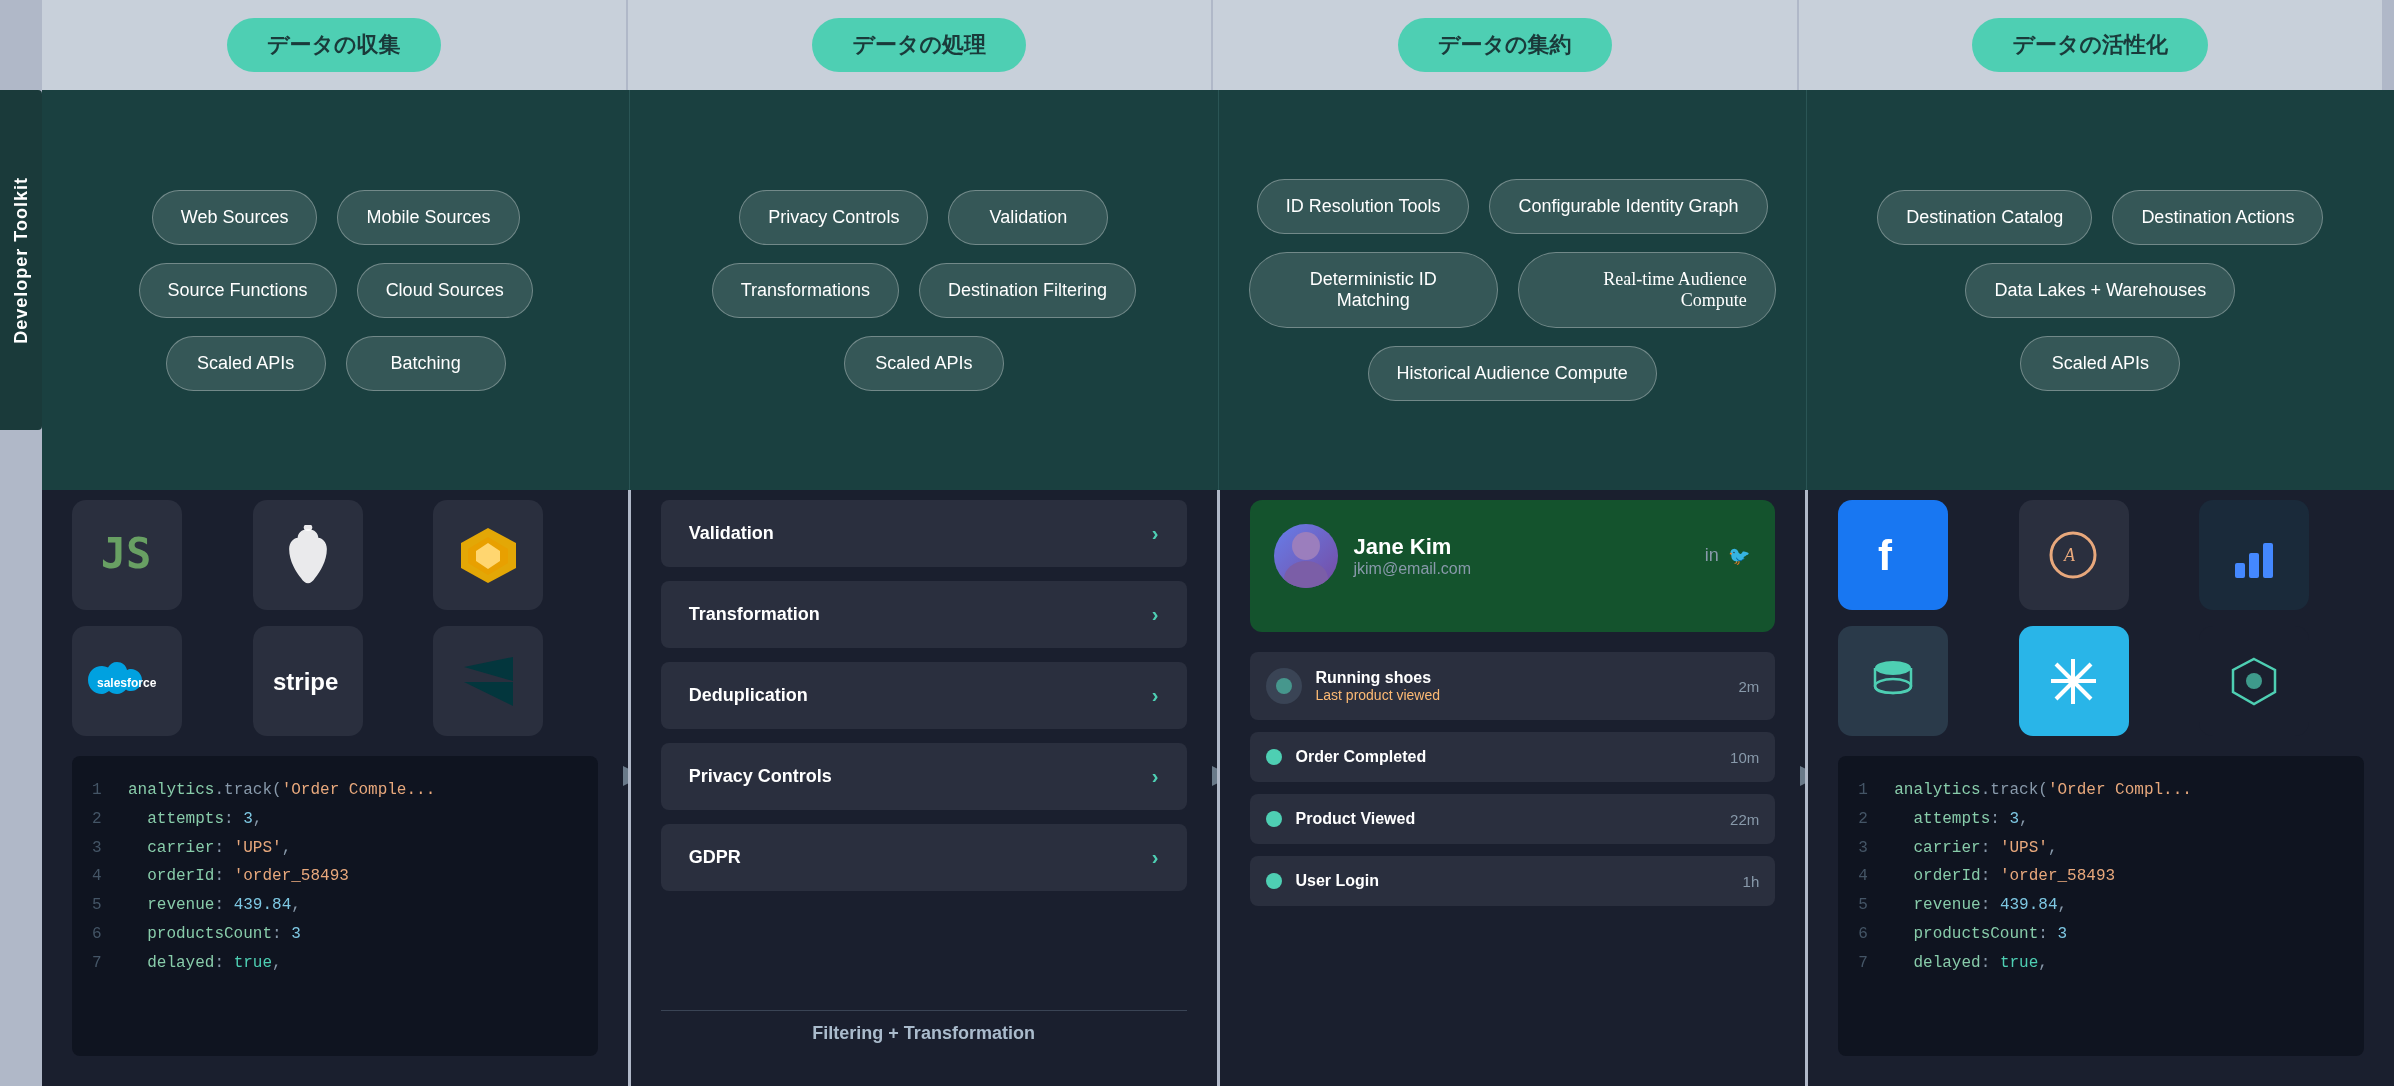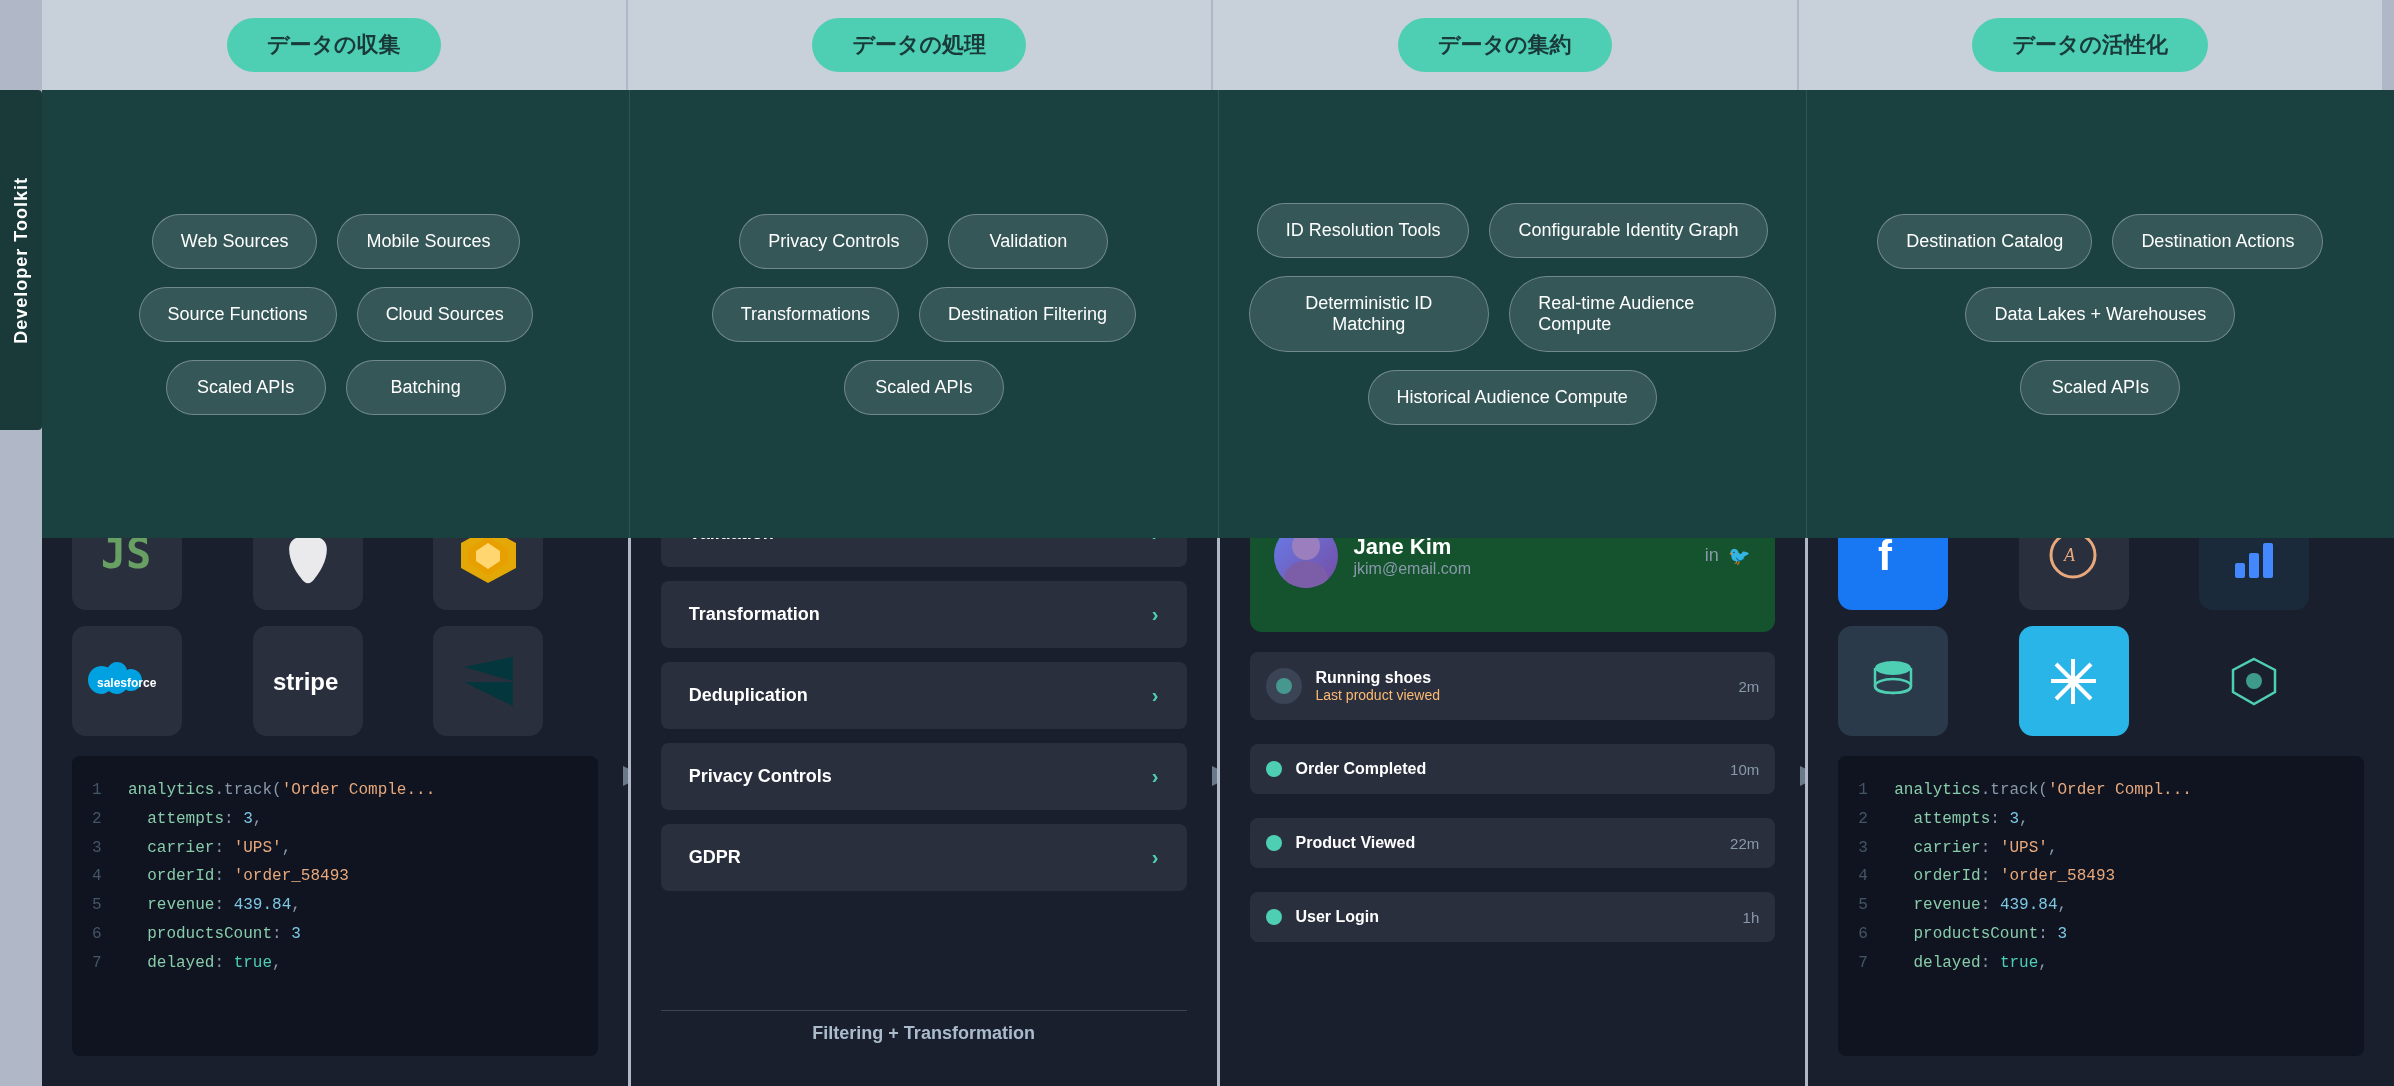--- a/index.html
+++ b/index.html
@@ -71,21 +71,21 @@
       font-weight: bold;
       color: #1a3a3a;
     }
 
     
     .toolkit-panel {
       position: absolute;
       left: 42px;
       top: 90px;
       right: 0;
-      height: 448px;
+      height: 400px;
       background: #1a4040;
       z-index: 8;
       display: flex;
       gap: 0;
     }
 
     .toolkit-col {
       flex: 1;
       display: flex;
       flex-direction: column;
@@ -250,21 +250,21 @@
       margin-left: auto;
     }
     .social-icon {
       color: #8899aa;
       font-size: 18px;
     }
 
     .activity-list {
       display: flex;
       flex-direction: column;
-      gap: 24px;
+      gap: 12px;
     }
     .activity-item {
       display: flex;
       align-items: center;
       gap: 14px;
       padding: 16px;
       background: #2a2f3e;
       border-radius: 8px;
     }
     .activity-dot {
@@ -368,21 +368,21 @@
       </div>
     </div>
 
     <div class="toolkit-col">
       <div class="pill-row">
         <div class="toolkit-pill wide" style="text-align:center;">ID Resolution Tools</div>
         <div class="toolkit-pill wide" style="text-align:center;">Configurable Identity Graph</div>
       </div>
       <div class="pill-row">
         <div class="toolkit-pill wide" style="text-align:center;">Deterministic ID Matching</div>
-        <div class="toolkit-pill wide" style="text-align:left;">Real-time Audience Compute</div>
+        <div class="toolkit-pill wide" style="text-align:right;font-family:Liberation Serif, serif;">Real-time Audience Compute</div>
       </div>
       <div class="pill-row">
         <div class="toolkit-pill wide" style="text-align:center;">Historical Audience Compute</div>
       </div>
     </div>
 
     <div class="toolkit-col">
       <div class="pill-row">
         <div class="toolkit-pill" style="text-align:center;">Destination Catalog</div>
         <div class="toolkit-pill" style="text-align:center;">Destination Actions</div>

